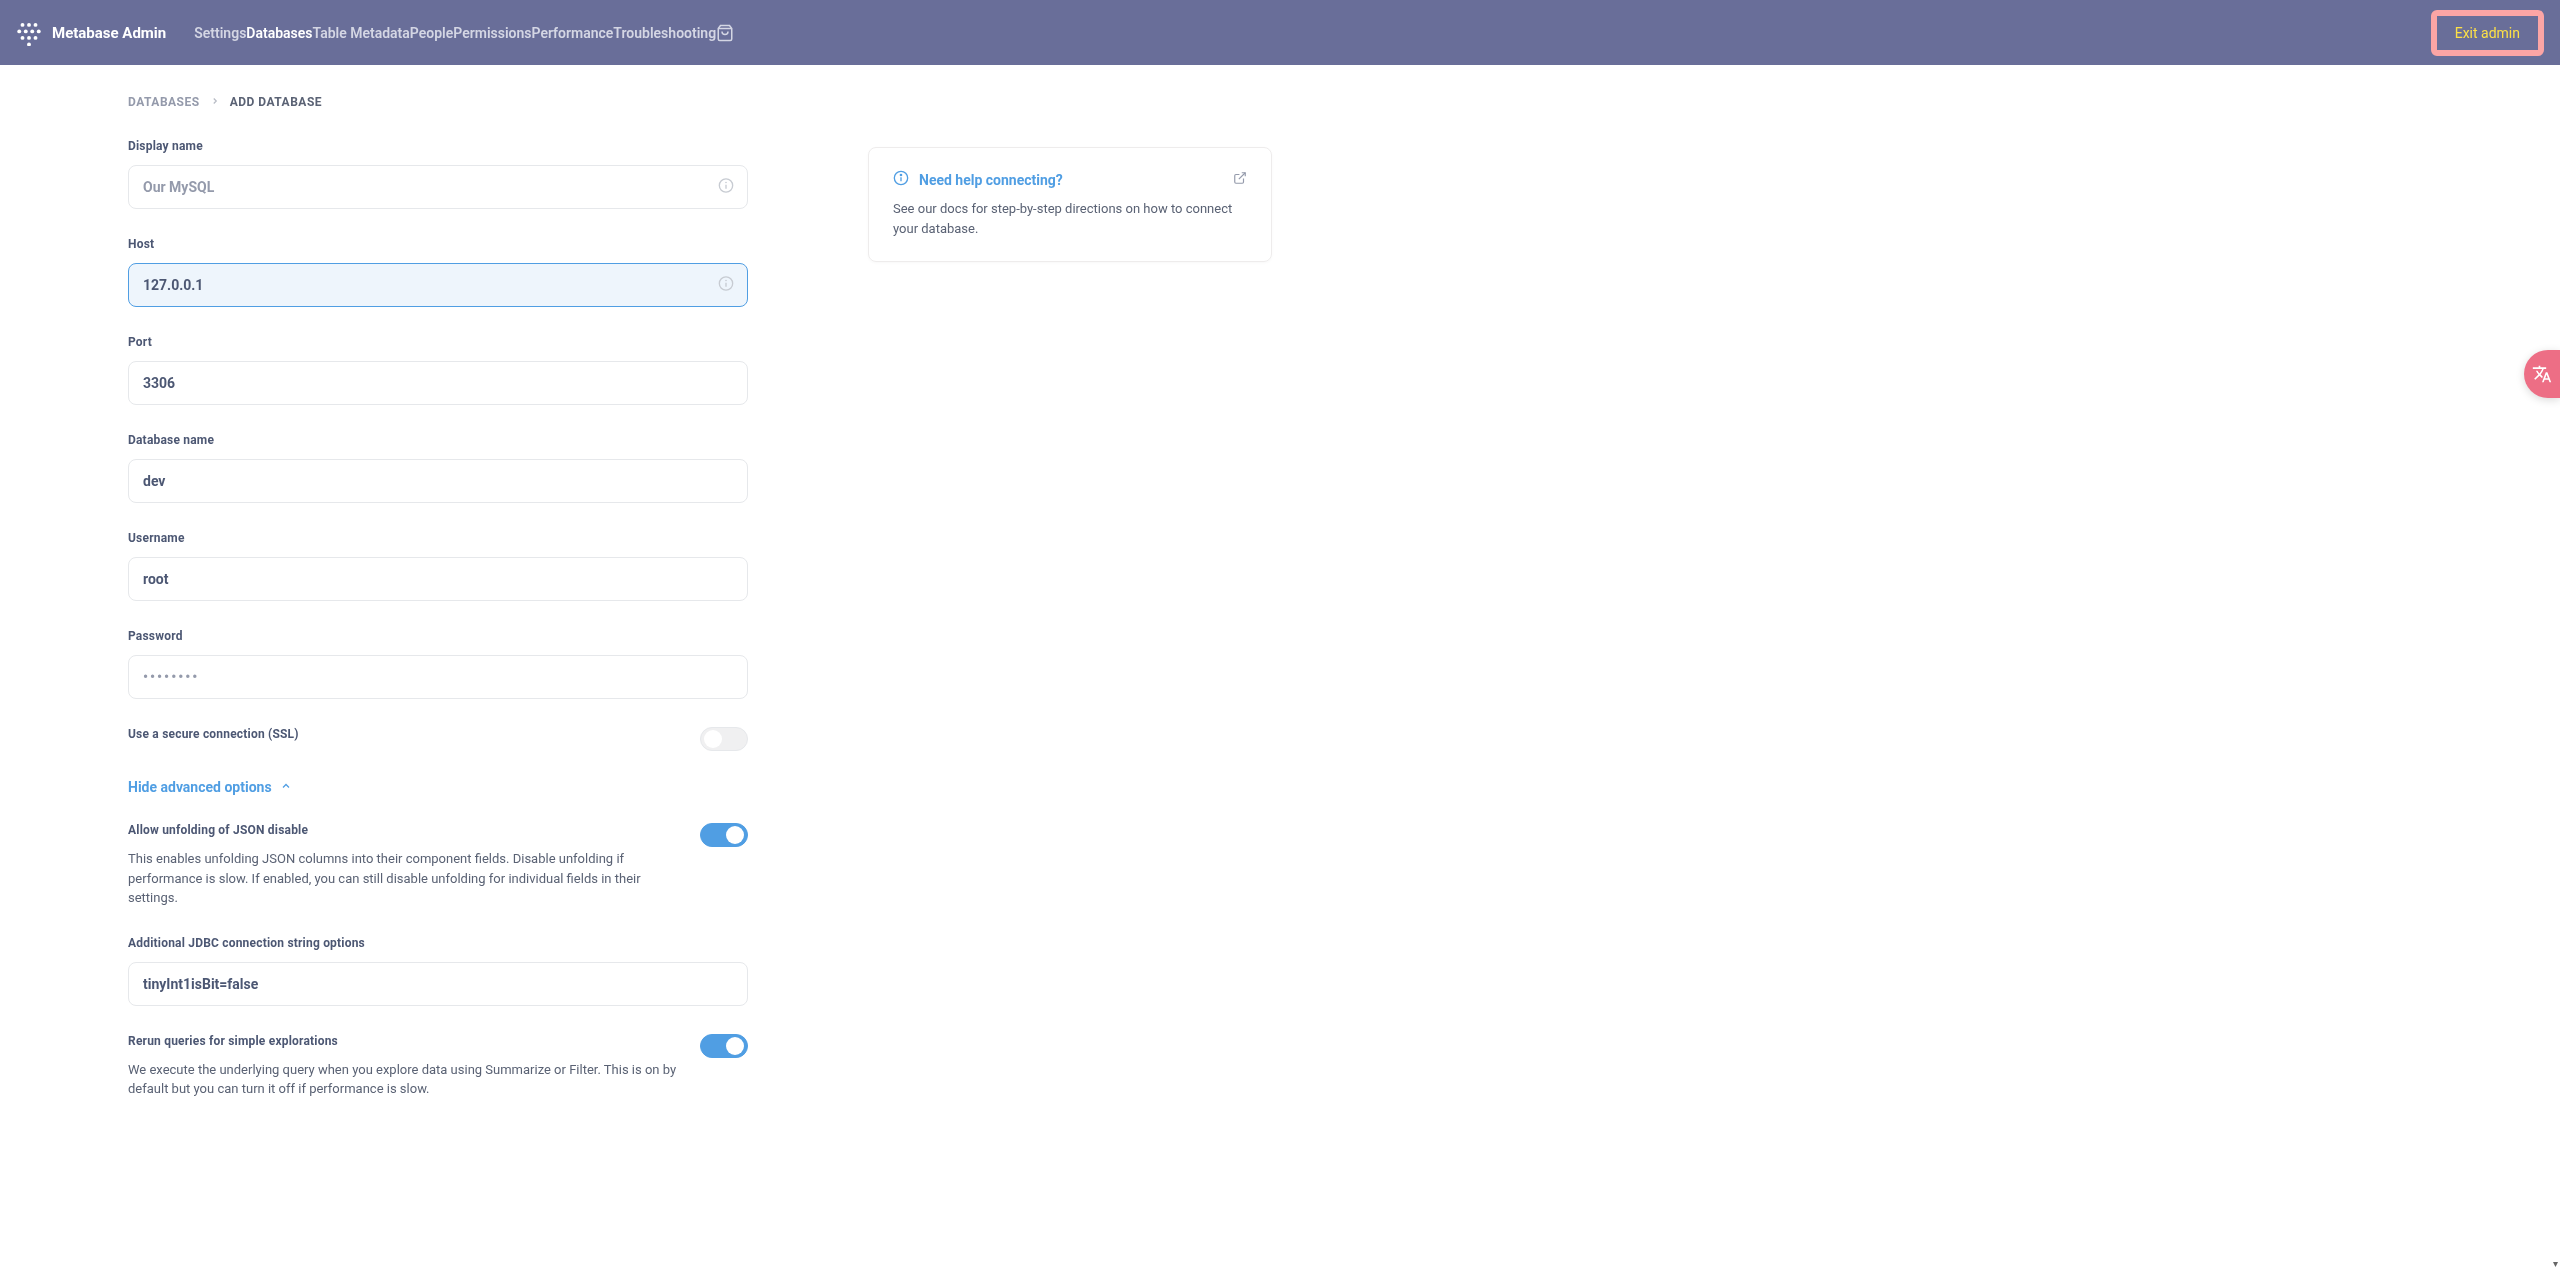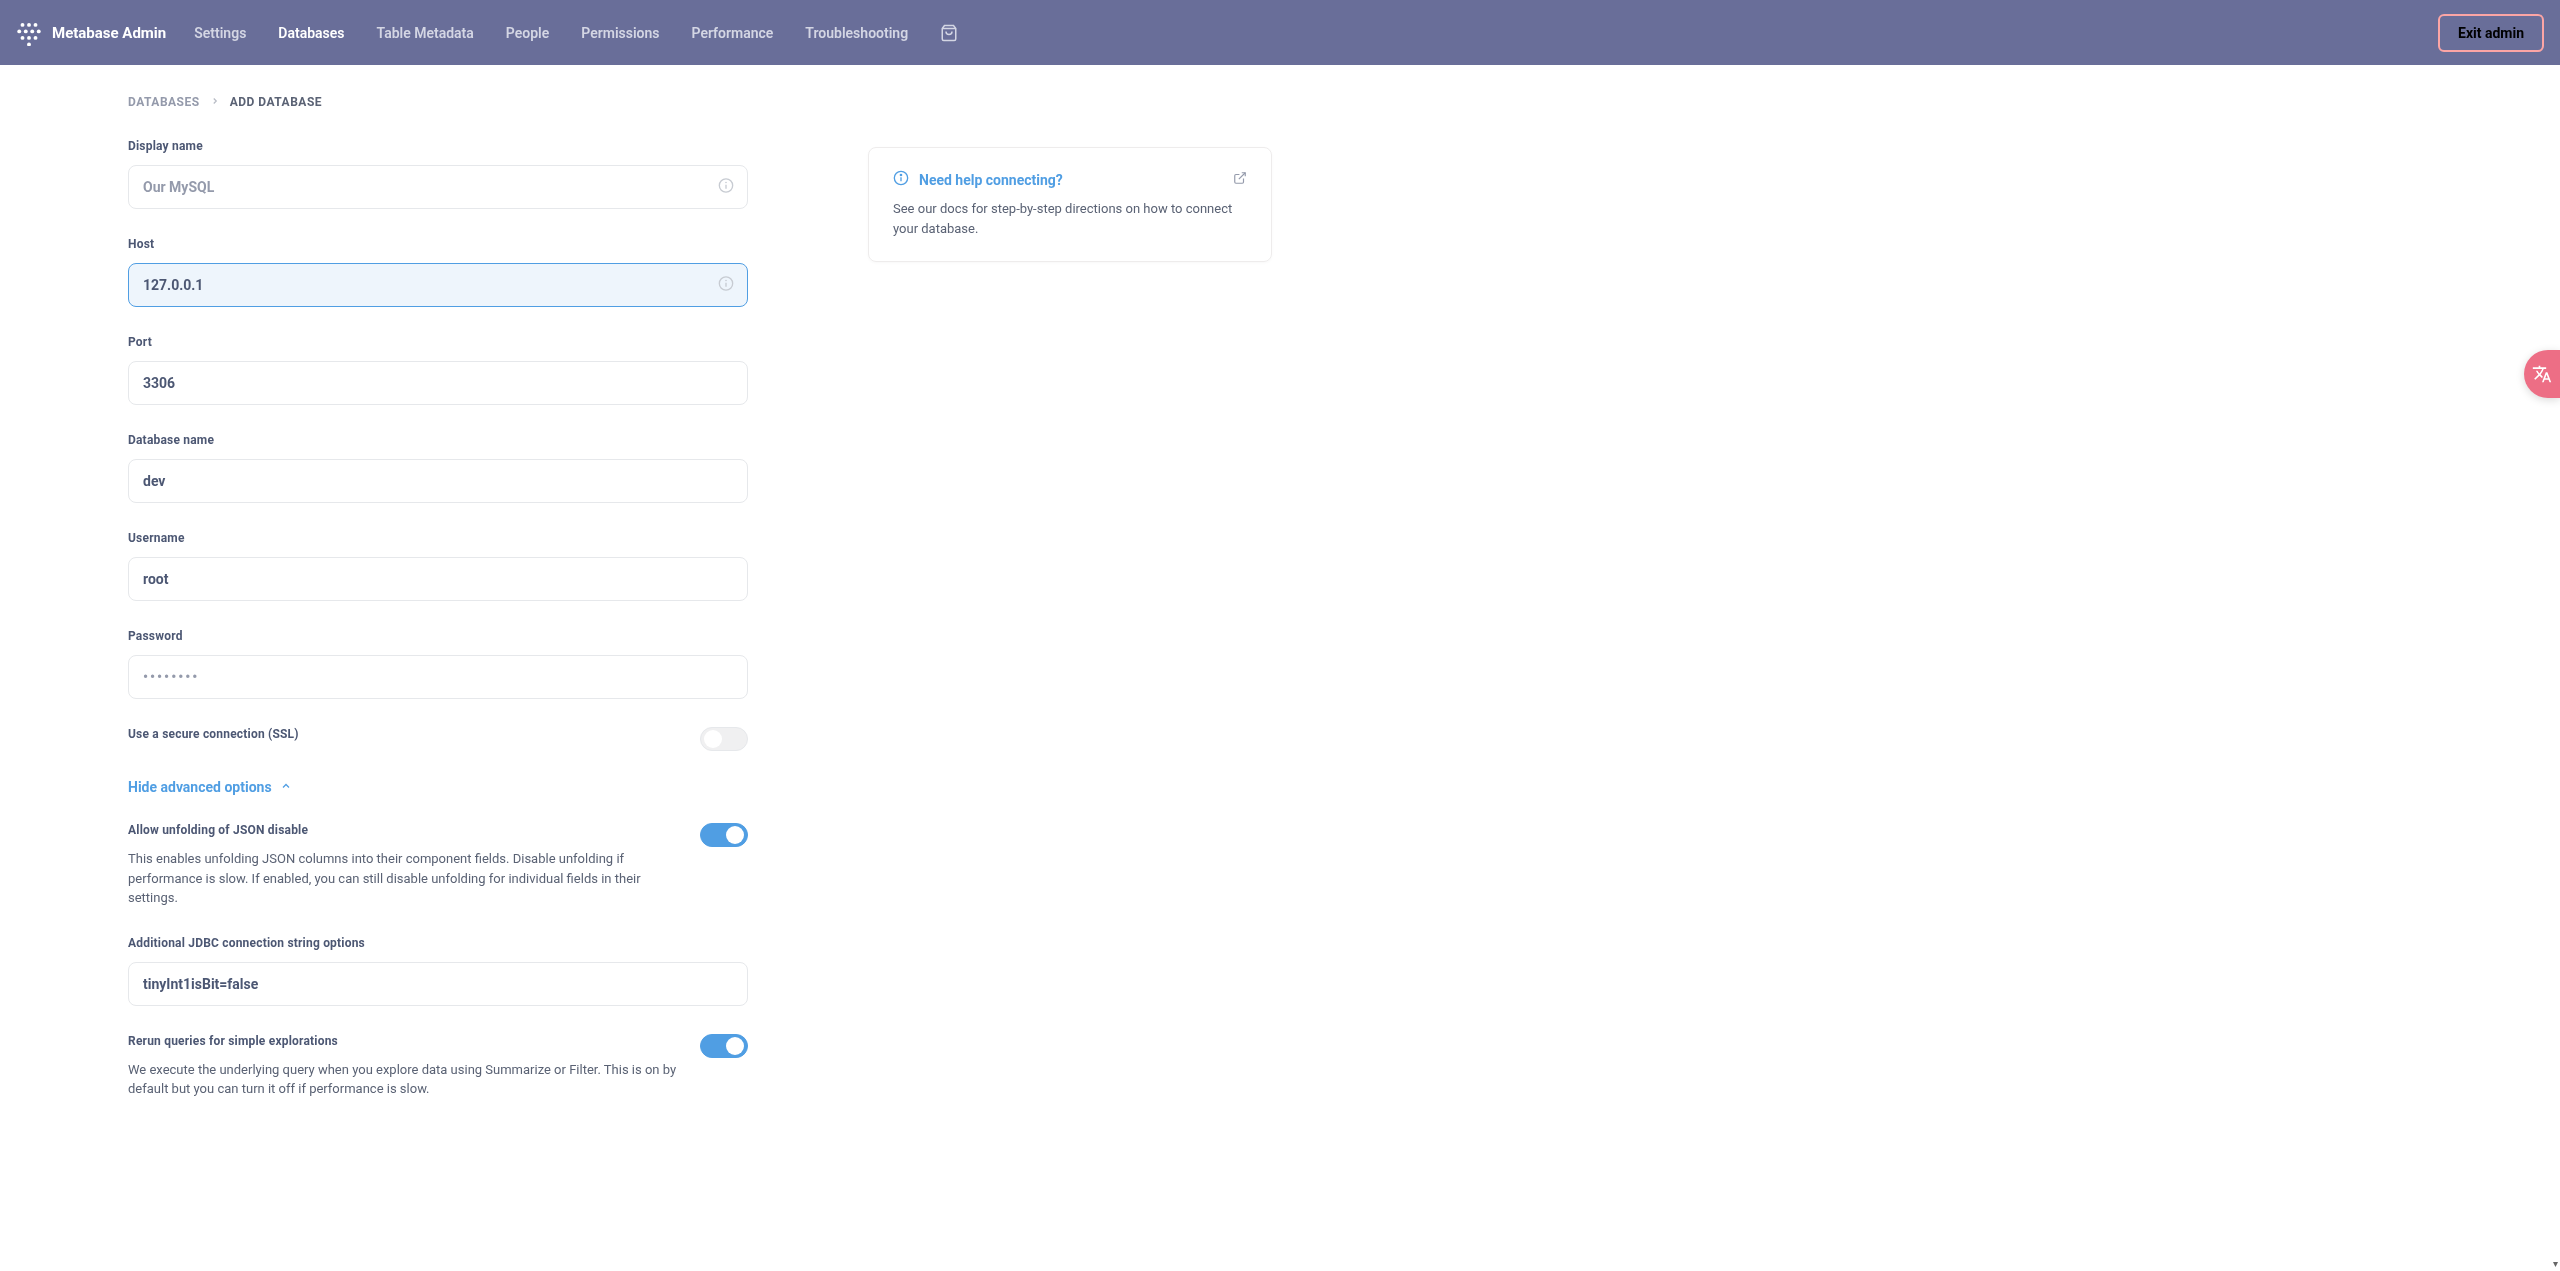--- a/index.html
+++ b/index.html
@@ -1,25 +1,25 @@
 <!DOCTYPE html>
 <html><head>
 <meta charset="utf-8">
 <style>
 * { box-sizing: border-box; margin: 0; padding: 0; }
 body { font-family: -apple-system, BlinkMacSystemFont, "Segoe UI", Roboto, Helvetica, Arial, sans-serif; font-size: 14px; color: #4c5773; background: #fff; }
 .header { background: #696e99; height: 65px; display: flex; align-items: center; padding: 0 16px; color: #fff; }
 .logo-wrap { display: flex; align-items: center; gap: 10px; margin-right: 28px; }
 .logo-icon svg { width: 26px; height: 26px; display: block; }
 .logo-text { font-weight: 700; font-size: 15px; }
-.nav { display: flex; gap: 32px; align-items: center; flex: 1; }
+.nav { display: flex; align-items: center; flex: 1; }
 .nav-item { color: #d4d6e4; font-size: 14px; cursor: pointer; font-weight: 600; }
 .nav-item.active { color: #fff; }
 .store-icon { color: #d4d6e4; cursor: pointer; display: flex; }
-.exit { border: 2px solid #fca5a5; border-radius: 6px; padding: 9px 18px; cursor: pointer; font-weight: 700; font-size: 14px; color: #000000; }
+.exit { border: 6px solid #fca5a5; border-radius: 6px; padding: 9px 18px; cursor: pointer; font-weight: 400; font-size: 14px; color: #fde047; }
 .content { padding: 30px 128px 60px; display: flex; gap: 120px; align-items: flex-start; }
 .main-col { width: 620px; flex-shrink: 0; }
 .breadcrumb { display: flex; align-items: center; gap: 10px; font-size: 12px; font-weight: 700; letter-spacing: 0.5px; color: #949aab; margin-bottom: 30px; text-transform: uppercase; }
 .bc-link { cursor: pointer; }
 .bc-sep { color: #b8bcc5; }
 .bc-cur { color: #5a6274; }
 .field { margin-bottom: 28px; }
 .label { font-size: 12px; font-weight: 700; color: #4c5773; margin-bottom: 12px; letter-spacing: 0.2px; }
 .input-wrap { position: relative; }
 .input, .select { width: 100%; height: 44px; border: 1px solid #e6e8eb; border-radius: 8px; padding: 0 14px; font-size: 14px; font-weight: 700; color: #4c5773; background: #fff; outline: none; font-family: inherit; }

